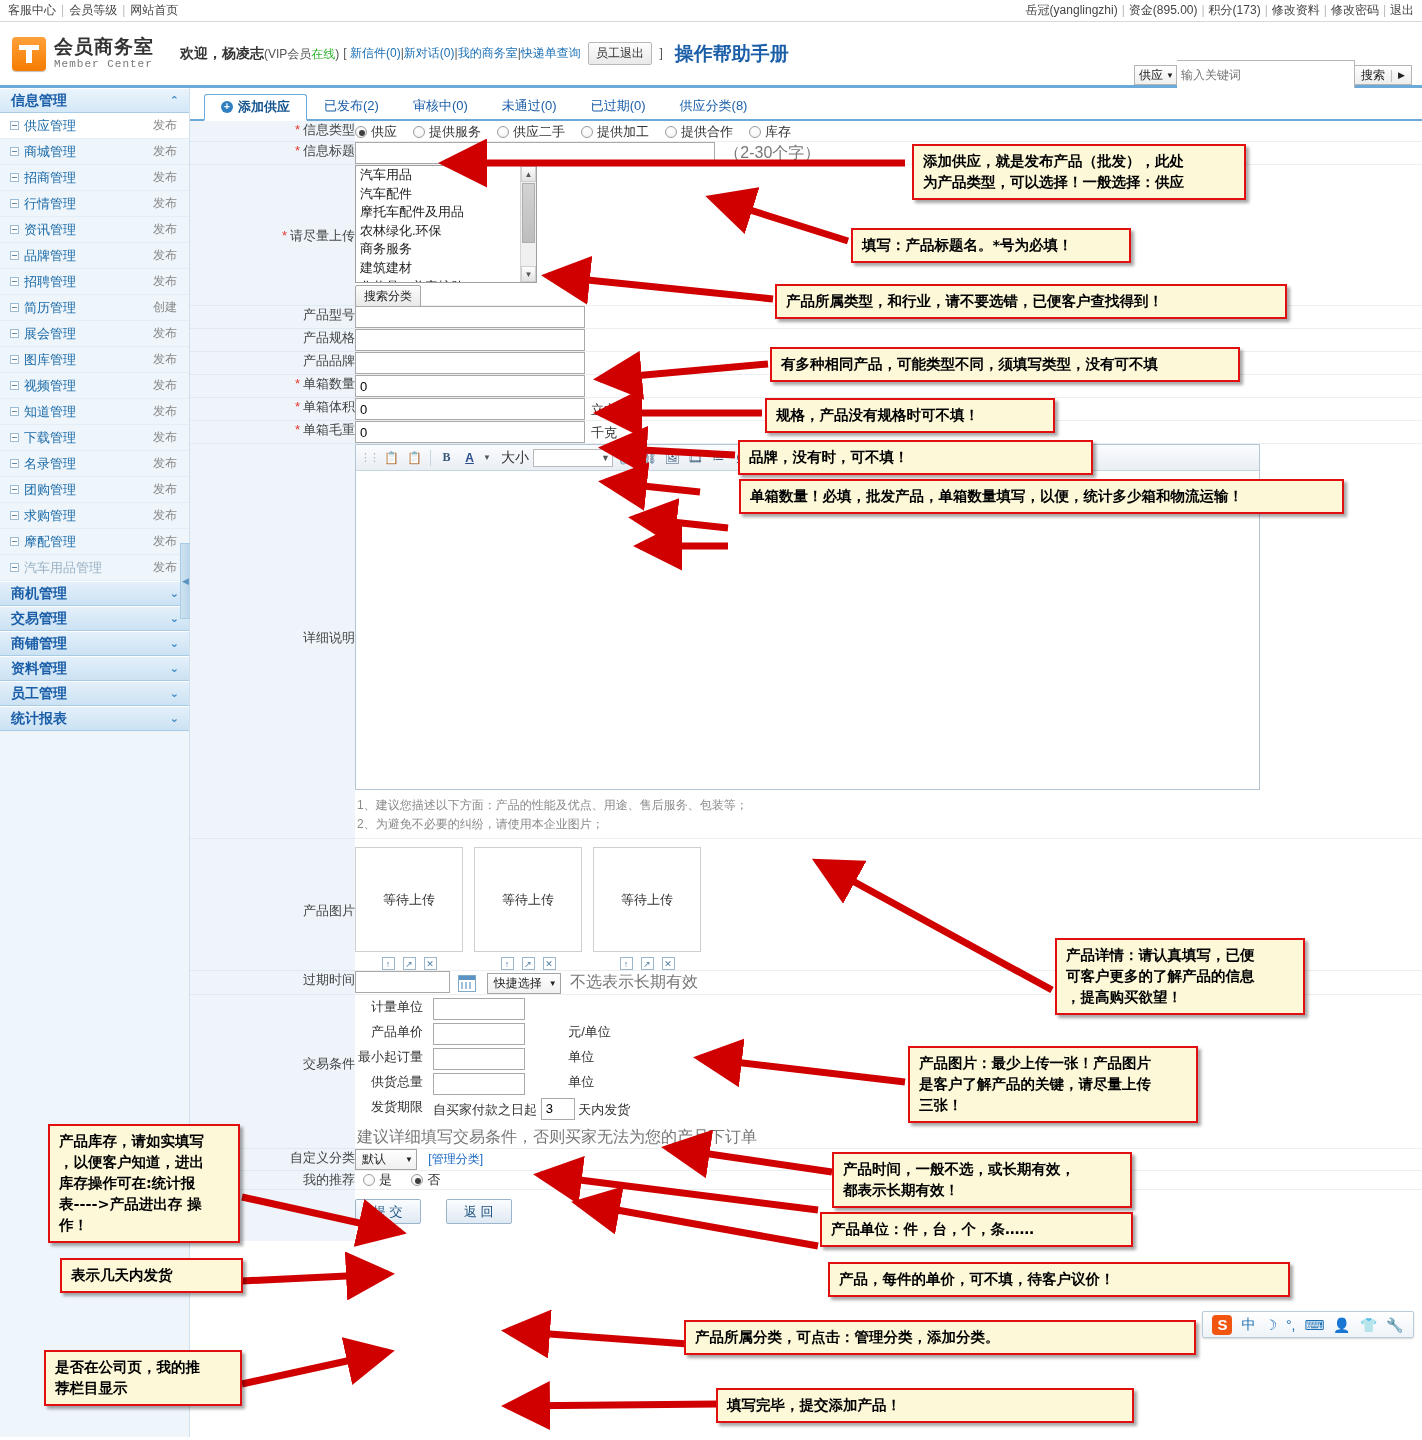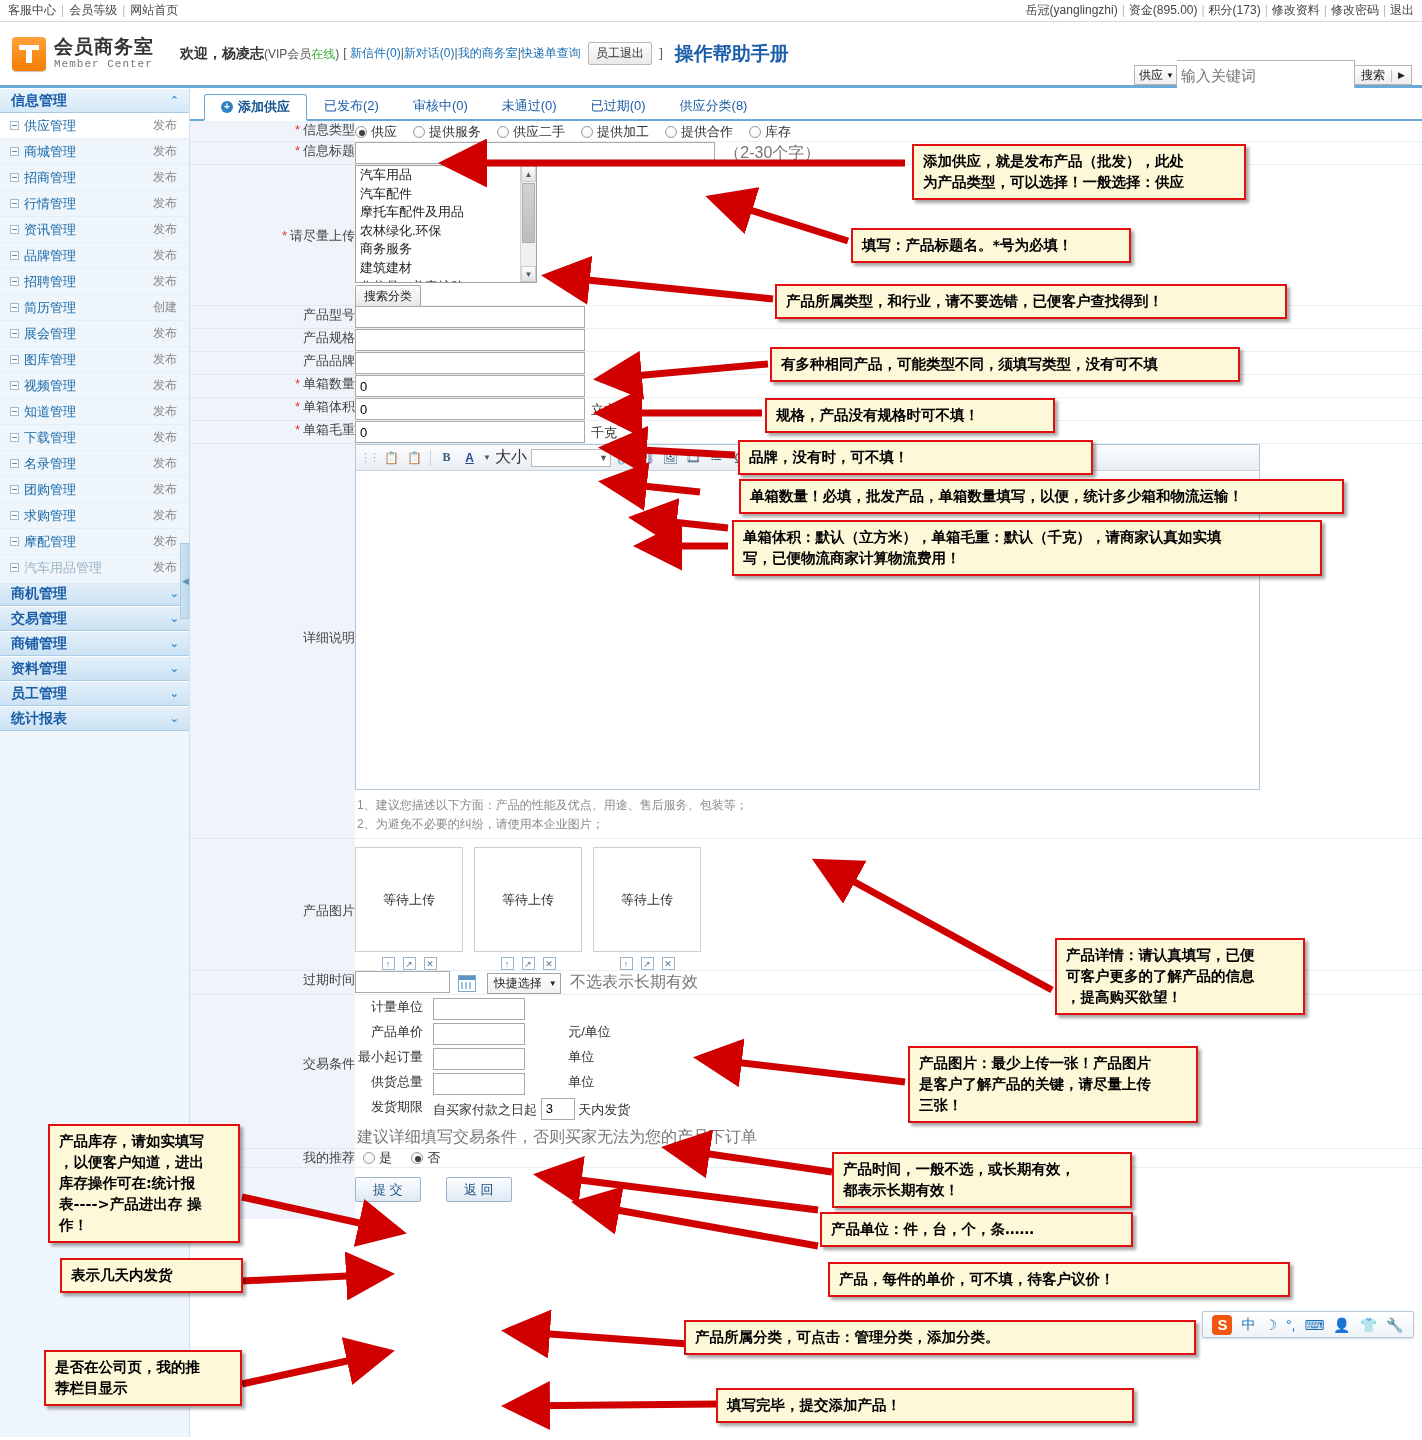--- a/index.html
+++ b/index.html
@@ -39,21 +39,21 @@
   .hdrlinks .bk { color:#555; }
   .btn-logout { display:inline-block; border:1px solid #b9b9b9; background:linear-gradient(180deg,#fdfdfd,#e9e9e9);
      border-radius:2px; padding:2px 7px; font-size:12px; color:#333; margin:0 4px; }
   .manual { font-size:19px; font-weight:bold; color:#1b5ea8; margin-left:12px; white-space:nowrap; }
 
   .searchbox { position:absolute; right:10px; top:38px; display:flex; align-items:center; }
   .sel-small { border:1px solid #b5b5b5; background:linear-gradient(180deg,#fff,#efefef);
      height:20px; font-size:12px; padding:0 2px 0 4px; display:flex; align-items:center; color:#222;}
   .sel-small .car { font-size:8px; margin-left:3px; }
   .search-input { width:178px; height:30px; border:1px solid #b5b5b5; border-left:none;
-     font-size:15px; padding:0 4px; color:#555; outline:none; }
+     font-size:12px; padding:0 4px; color:#555; outline:none; }
   .search-btn { height:20px; border:1px solid #b5b5b5; border-left:none; background:linear-gradient(180deg,#fff,#ededed);
      font-size:12px; padding:0 6px; display:flex; align-items:center; gap:5px; color:#222;}
   .search-btn .pipe { color:#bbb; }
   .search-btn .tri { font-size:9px; }
 
   
   .wrap { display:flex; height:calc(1440px - 22px - 69px); }
 
   
   .sidebar { width:190px; background:#eef5fb; border-right:1px solid #cfe0ee; position:relative; }
@@ -493,21 +493,21 @@
         <td class="val">
           <div class="ed-wrap">
             <div class="ed-tool">
               <span class="grip">⋮⋮</span>
               <span class="ib">📋</span>
               <span class="ib">📋</span>
               <span class="divd"></span>
               <span class="ib" style="font-weight:bold;font-family:'Liberation Serif',serif">B</span>
               <span class="ib" style="color:#2a4d8f;text-decoration:underline;font-weight:bold">A</span>
               <span style="font-size:8px;color:#555">▼</span>
-              <span style="font-size:16px">大小</span>
+              <span style="margin-left:6px;font-size:14px">大小</span>
               <span class="ed-sizebox">▼</span>
               <span class="ib">🔗</span>
               <span class="ib">⛓</span>
               <span class="ib">🖼</span>
               <span class="ib">🎞</span>
               <span class="ib">≔</span>
               <span class="ib" style="font-size:14px">Ω</span>
               <span class="ib">≡</span>
               <span class="ib">≡</span>
               <span class="ib">≡</span>
@@ -606,20 +606,30 @@
                 <input class="tin" style="width: 34px; text-align: left;" value="3">
                 <span>天内发货</span>
               </td>
             </tr>
           </tbody>
               </table>
           <div class="hint" style="margin:4px 0 0 2px">建议详细填写交易条件，否则买家无法为您的产品下订单</div>
         </td>
       </tr>
 
+      <tr>
+        <td class="lab">自定义分类</td>
+        <td class="val">
+          <span class="selbox" style="width:62px">
+                <span>默认</span>
+                <span class="car">▼</span>
+              </span>
+          <a class="link" style="margin-left:8px">[管理分类]</a>
+        </td>
+      </tr>
 
       <tr>
         <td class="lab">我的推荐</td>
         <td class="val">
           <span class="radio" style="margin-left:8px">
                 <span class="rdot"></span>
                 <span>是</span>
               </span>
           <span class="radio">
                 <span class="rdot on"></span>
@@ -671,22 +681,20 @@
 
 <div class="ovl">
   <div class="note" style="left:912px;top:144px;width:334px;">添加供应，就是发布产品（批发），此处
 为产品类型，可以选择！一般选择：供应</div>
   <div class="note" style="left:851px;top:228px;width:280px;">填写：产品标题名。*号为必填！</div>
   <div class="note" style="left:775px;top:284px;width:512px;">产品所属类型，和行业，请不要选错，已便客户查找得到！</div>
   <div class="note" style="left:770px;top:347px;width:470px;">有多种相同产品，可能类型不同，须填写类型，没有可不填</div>
   <div class="note" style="left:765px;top:398px;width:290px;">规格，产品没有规格时可不填！</div>
   <div class="note" style="left:738px;top:440px;width:355px;">品牌，没有时，可不填！</div>
   <div class="note" style="left:739px;top:479px;width:605px;">单箱数量！必填，批发产品，单箱数量填写，以便，统计多少箱和物流运输！</div>
-  <div class="note" style="left:732px;top:520px;width:590px;">单箱体积：默认（立方米），单箱毛重：默认（千克），请商家认真如实填
-写，已便物流商家计算物流费用！</div>
   <div class="note" style="left:1055px;top:938px;width:250px;">产品详情：请认真填写，已便
 可客户更多的了解产品的信息
 ，提高购买欲望！</div>
   <div class="note" style="left:908px;top:1046px;width:290px;">产品图片：最少上传一张！产品图片
 是客户了解产品的关键，请尽量上传
 三张！</div>
   <div class="note" style="left:48px;top:1124px;width:192px;">产品库存，请如实填写
 ，以便客户知道，进出
 库存操作可在:统计报
 表----&gt;产品进出存  操

